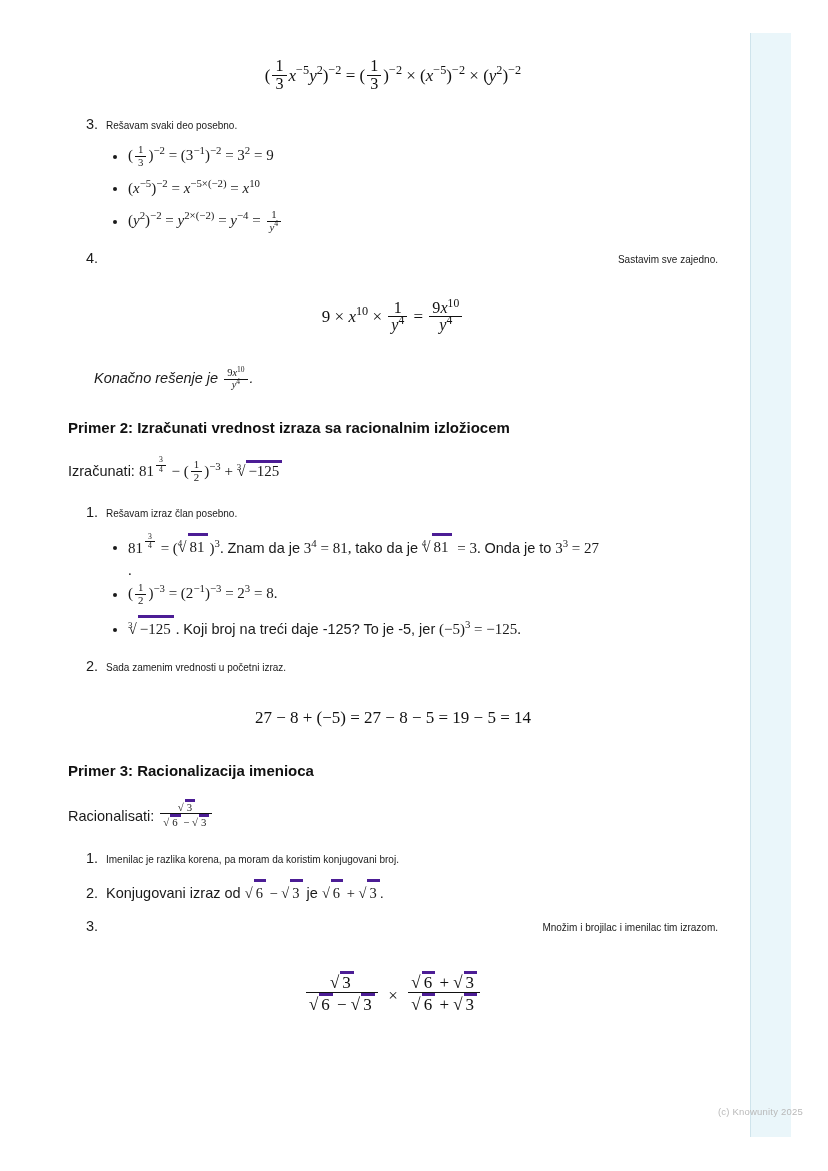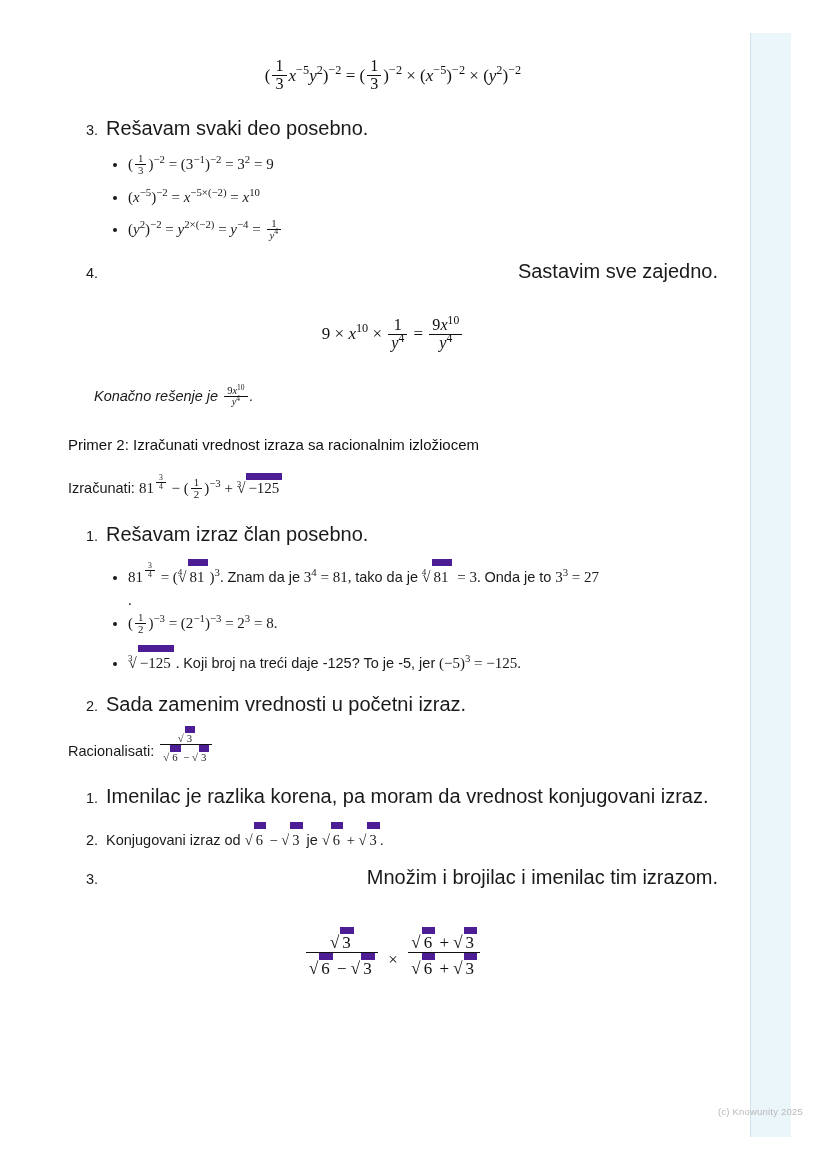--- a/index.html
+++ b/index.html
@@ -66,31 +66,31 @@
     margin: 4px 0 4px 0;
     padding-left: 22px;
     font-size: 14.5px;
   }
   ul.bullets > li {
     margin: 9px 0;
     font-family: "Liberation Serif", serif;
     font-size: 15px;
   }
   .serif { font-family: "Liberation Serif", serif; }
-  .sans { font-family: "Liberation Sans", sans-serif; font-size: 20px;}
+  .sans { font-family: "Liberation Sans", sans-serif; font-size: 10px;}
   .mixed { font-family: "Liberation Sans", sans-serif; font-size: 14.5px; }
 
   .conclusion {
     font-style: italic;
     font-size: 14.5px;
     margin: 26px 0 26px 26px;
   }
   h3.heading {
     font-size: 15px;
-    font-weight: normal;
+    font-weight: bold;
     margin: 28px 0 20px 0;
     color: #111;
   }
   p.lead {
     font-size: 14.5px;
     margin: 0 0 18px 0;
   }
   .watermark {
     position: absolute;
     left: 718px;
@@ -115,21 +115,21 @@
   .big .frac { font-size: 1em; }
   sup { font-size: 0.72em; vertical-align: super; line-height: 0; }
   .it { font-style: italic; }
   .radic {
     display: inline-block;
     position: relative;
     padding: 0 2px 0 0;
   }
   .sqrt {
     display: inline-block;
-    border-top: 7px solid #4c1d95;
+    border-top: 3px solid #4c1d95;
     padding: 0 3px 0 2px;
     margin-left: 1px;
   }
   .rootidx {
     font-size: 0.6em;
     vertical-align: 0.7em;
     margin-right: -4px;
   }
   .bigmath { font-size: 17px; }
 </style>
@@ -196,31 +196,35 @@
           <li>
             <span class="radic"><span class="rootidx">3</span>√<span class="sqrt">−125</span></span>. <span class="mixed">Koji broj na treći daje -125? To je -5, jer</span> (−5)<sup>3</sup> = −125.
           </li>
         </ul>
       </li>
       <li style="margin-top:14px;">
         <span class="sans">Sada zamenim vrednosti u početni izraz.</span>
       </li>
     </ol>
 
-
-
+    <div class="math-block" style="margin-top:30px;margin-bottom:34px;">
+      <span class="serif bigmath">27 − 8 + (−5) = 27 − 8 − 5 = 19 − 5 = 14</span>
+    </div>
+
+
+    <h3 class="heading">Primer 3: Racionalizacija imenioca</h3>
 
     <p class="lead">
       <span>Racionalisati:</span>
       <span class="serif" style="font-size:15px;"><span class="frac tiny"><span class="num">√<span class="sqrt">3</span></span><span class="den">√<span class="sqrt">6</span> − √<span class="sqrt">3</span></span></span></span>
     </p>
 
     <ol class="steps">
       <li>
-        <span class="sans">Imenilac je razlika korena, pa moram da vrednost konjugovani izraz.</span>
+        <span class="sans">Imenilac je razlika korena, pa moram da koristim konjugovani broj.</span>
       </li>
       <li style="margin-top:10px;">
         <span class="mixed">Konjugovani izraz od</span> <span class="serif">√<span class="sqrt">6</span> − √<span class="sqrt">3</span></span> <span class="mixed">je</span> <span class="serif">√<span class="sqrt">6</span> + √<span class="sqrt">3</span></span>.
       </li>
       <li style="margin-top:10px;text-align:right;">
         <span class="sans">Množim i brojilac i imenilac tim izrazom.</span>
       </li>
     </ol>
 
     <div class="math-block big" style="margin-top:34px;">

